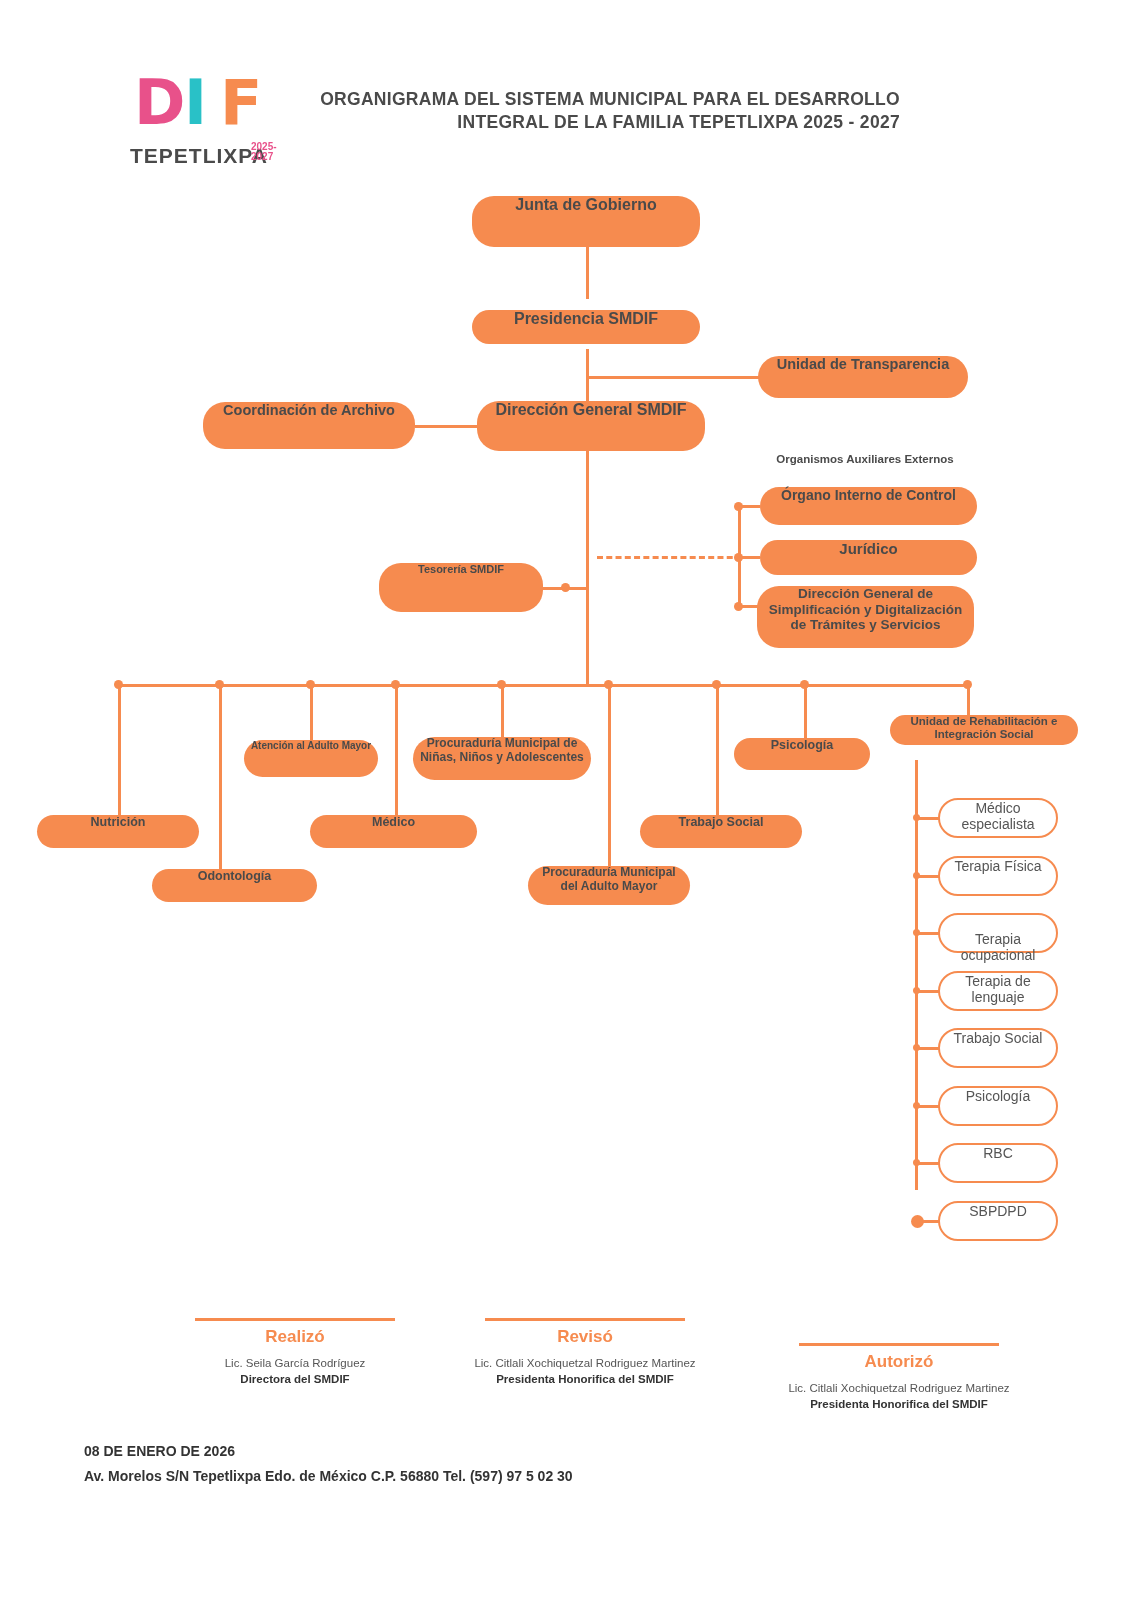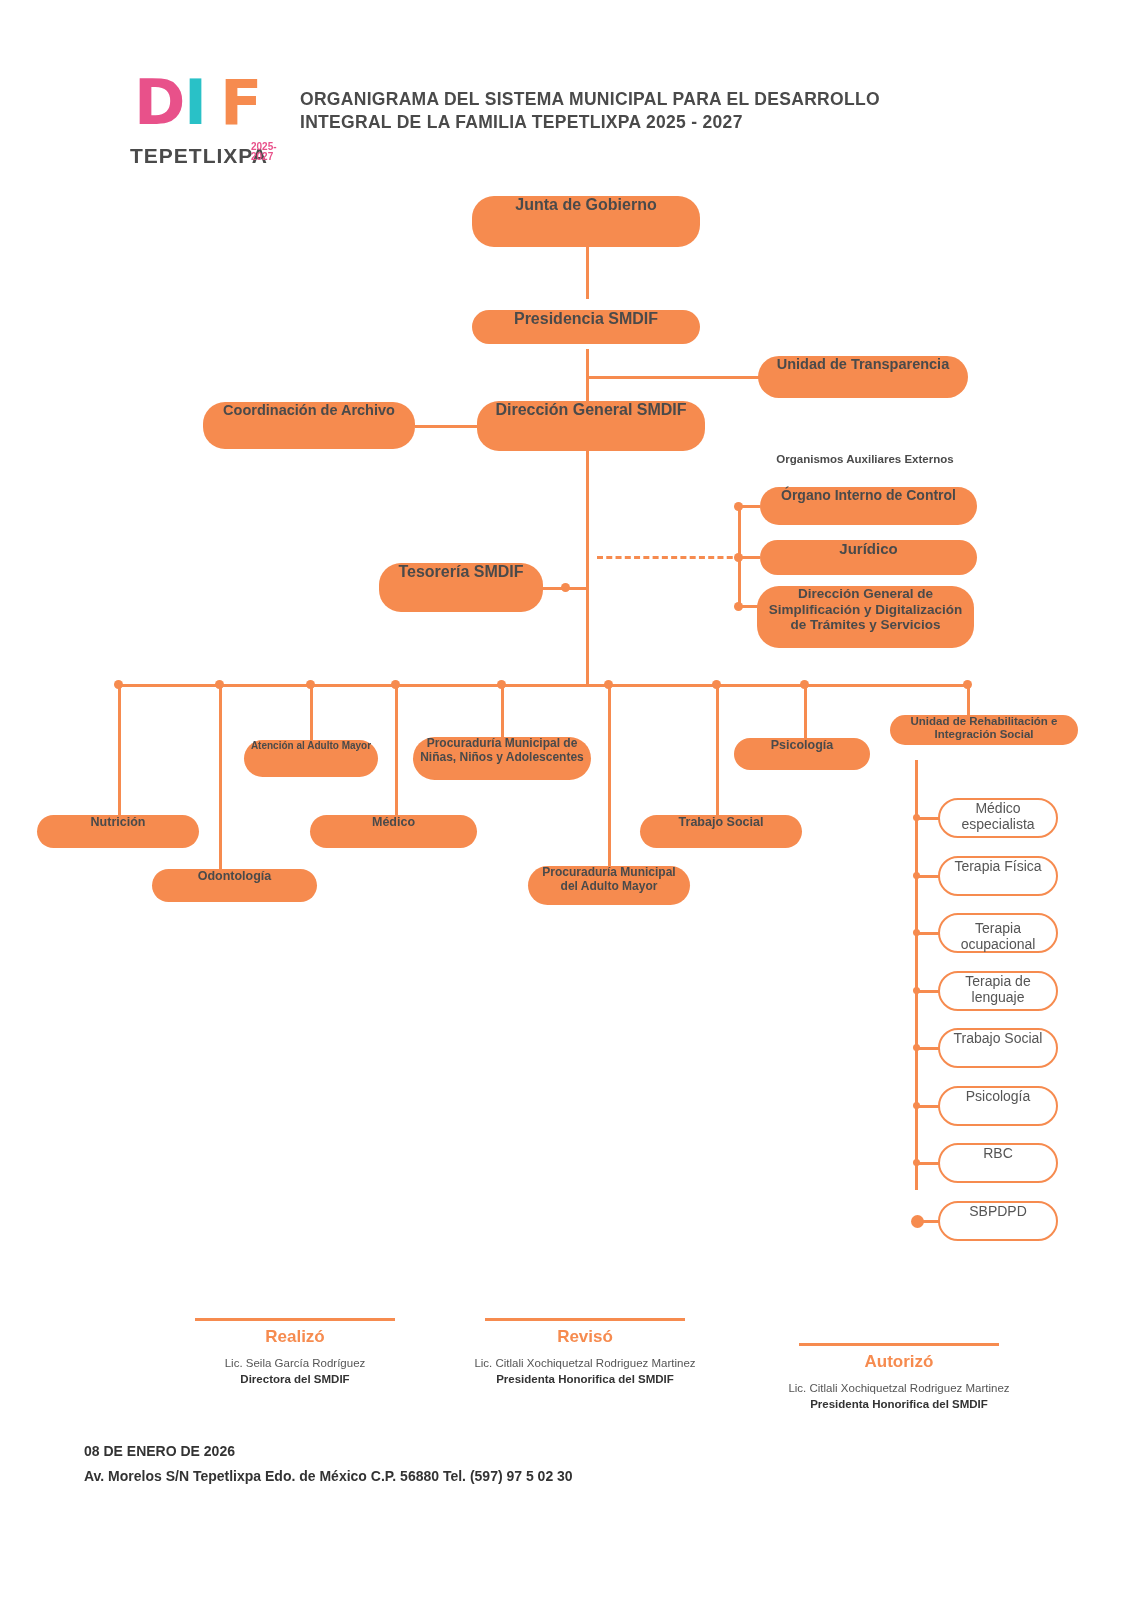--- a/index.html
+++ b/index.html
@@ -26,21 +26,21 @@
   .dashed{position:absolute;border-top:3px dashed #f68b4f;height:0;}
   
   #logo{position:absolute;left:130px;top:72px;width:160px;height:105px;}
   .dif-letter{position:absolute;font-family:"DejaVu Sans", sans-serif;font-weight:bold;font-size:62px;line-height:62px;}
   #dif-d{left:4px;top:0;color:#e8518a;}
   #dif-i{left:54px;top:0;color:#29c1c7;}
   #dif-f{left:90px;top:0;color:#f68b4f;}
   #dif-word{position:absolute;left:0;top:72px;font-size:21px;font-weight:bold;letter-spacing:1px;color:#4a4a4a;font-family:"Liberation Sans",sans-serif;}
   #dif-years{position:absolute;left:121px;top:70px;font-size:10px;font-weight:bold;color:#e8518a;line-height:10px;text-align:left;}
   #title{
-    position:absolute;left:300px;top:88px;width:600px;text-align:left;
+    position:absolute;left:300px;top:88px;width:600px;text-align:right;
     font-size:17.5px;font-weight:bold;color:#4a4a4a;line-height:1.3;letter-spacing:.3px;
   }
   #aux-label{
     position:absolute;left:760px;top:452px;width:210px;text-align:center;
     font-size:11.5px;font-weight:bold;color:#4a4a4a;line-height:1.25;
   }
   
   .sig{position:absolute;width:230px;text-align:center;}
   .sig .rule{height:3px;background:#f68b4f;width:200px;margin:0 auto 6px auto;}
   .sig .role{font-size:17px;font-weight:bold;color:#f68b4f;margin-bottom:10px;}
@@ -138,21 +138,21 @@
 </div>
 
 <div class="node pill" style="left:760px;top:540px;width:217px;height:35px;font-size:15px;">
   <span>Jurídico</span>
 </div>
 
 <div class="node pill" style="left:757px;top:586px;width:217px;height:62px;font-size:13.5px;padding:0 6px;">
   <span>Dirección General de Simplificación y Digitalización de Trámites y Servicios</span>
 </div>
 
-<div class="node pill" style="left:379px;top:563px;width:164px;height:49px;font-size:16px;">
+<div class="node pill" style="left:379px;top:563px;width:164px;height:49px;font-size:11px;">
   <span>Tesorería SMDIF</span>
 </div>
 
 <div class="node pill" style="left:37px;top:815px;width:162px;height:33px;font-size:12.5px;">
   <span>Nutrición</span>
 </div>
 
 <div class="node pill" style="left:152px;top:869px;width:165px;height:33px;font-size:12.5px;">
   <span>Odontología</span>
 </div>
@@ -189,21 +189,21 @@
     <div class="node outline" style="left: 938px; top: 798px; width: 120px; height: 40px; font-size: 14px; padding: 0px 4px;">
       <span>Médico especialista</span>
     </div>
     <div class="conn hline" style="left: 915px; top: 817px; width: 24px;"></div>
     <div class="dot" style="left: 913px; top: 814px; width: 7px; height: 7px;"></div>
     <div class="node outline" style="left: 938px; top: 855.5px; width: 120px; height: 40px; font-size: 14px; padding: 0px 4px;">
       <span>Terapia Física</span>
     </div>
     <div class="conn hline" style="left: 915px; top: 874.5px; width: 24px;"></div>
     <div class="dot" style="left: 913px; top: 871.5px; width: 7px; height: 7px;"></div>
-    <div class="node outline" style="left: 938px; top: 913px; width: 120px; height: 40px; font-size: 14px; padding: 5px 4px;">
+    <div class="node outline" style="left: 938px; top: 913px; width: 120px; height: 40px; font-size: 14px; padding: 16px 4px;">
       <span>Terapia ocupacional</span>
     </div>
     <div class="conn hline" style="left: 915px; top: 932px; width: 24px;"></div>
     <div class="dot" style="left: 913px; top: 929px; width: 7px; height: 7px;"></div>
     <div class="node outline" style="left: 938px; top: 970.5px; width: 120px; height: 40px; font-size: 14px; padding: 0px 4px;">
       <span>Terapia de lenguaje</span>
     </div>
     <div class="conn hline" style="left: 915px; top: 989.5px; width: 24px;"></div>
     <div class="dot" style="left: 913px; top: 986.5px; width: 7px; height: 7px;"></div>
     <div class="node outline" style="left: 938px; top: 1028px; width: 120px; height: 40px; font-size: 14px; padding: 0px 4px;">

